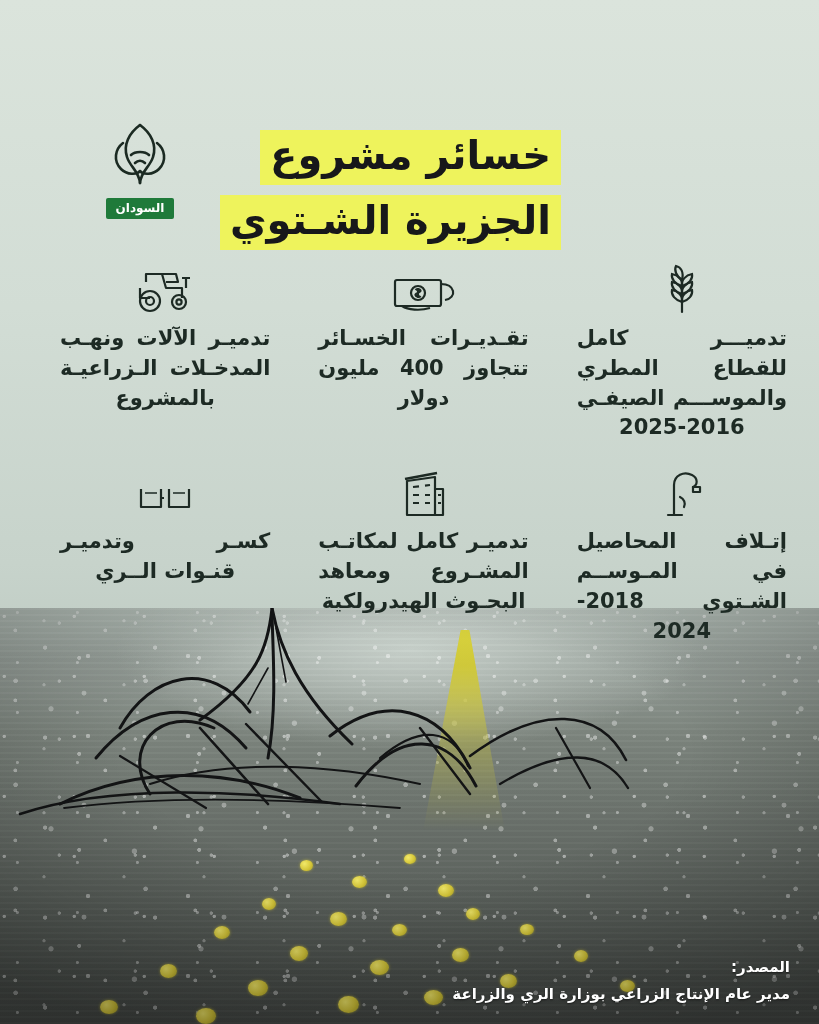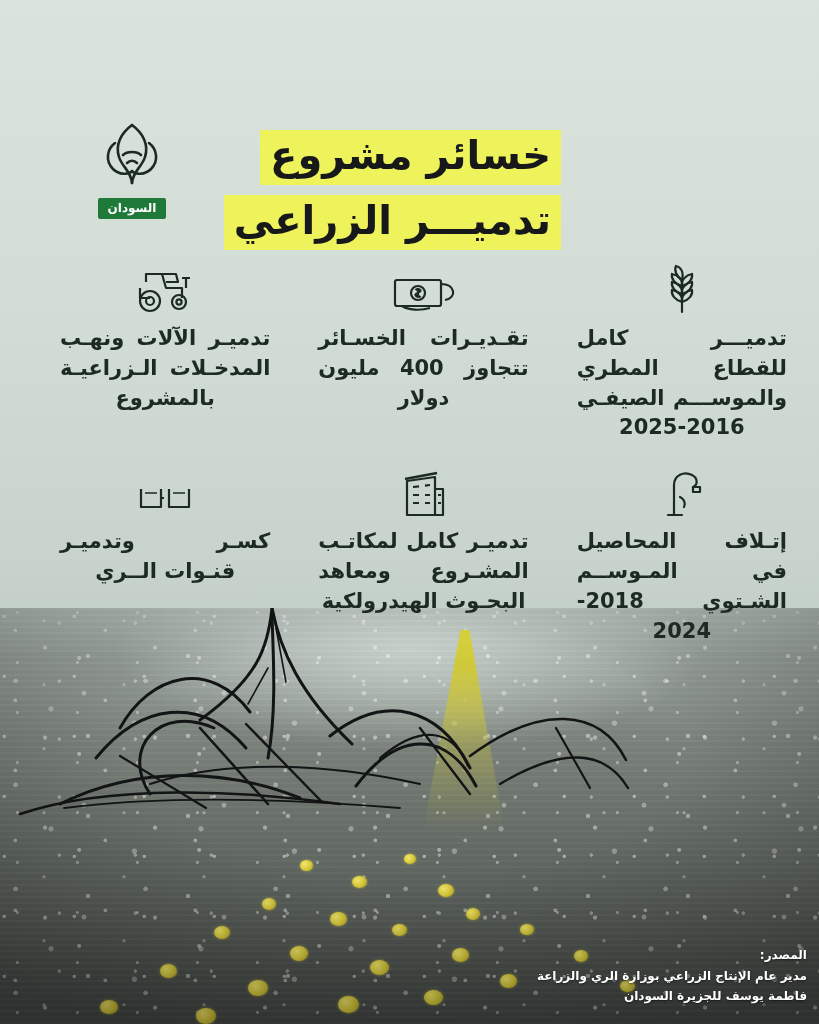--- a/index.html
+++ b/index.html
@@ -59,21 +59,21 @@
     position:absolute;border-radius:50%;
     background:radial-gradient(circle at 35% 35%, #f2e96a 0%, #d8c93a 55%, #a99f28 100%);
     box-shadow:0 0 3px rgba(210,200,60,.7);
   }
   .photo-vignette{
     position:absolute;inset:0;
     background:radial-gradient(ellipse 85% 70% at 50% 35%, rgba(0,0,0,0) 40%, rgba(0,0,0,.35) 100%);
   }
 
   
-  .logo{position:absolute;left:92px;top:120px;width:80px;text-align:center;}
+  .logo{position:absolute;left:100px;top:120px;width:80px;text-align:center;}
   .logo .mark{height:72px;display:flex;align-items:center;justify-content:center;}
   .logo .country{
     margin-top:6px;display:inline-block;background:#1f7a3a;color:#fff;
     font-size:12px;font-weight:bold;padding:3px 10px 4px;border-radius:2px;letter-spacing:0;
   }
 
   
   .title{
     position:absolute;right:258px;top:130px;width:320px;text-align:right;
     direction:rtl;
@@ -98,23 +98,23 @@
   .cell{ text-align:center;margin-left:28px; }
   .cell .ico{height:52px;display:flex;align-items:flex-end;justify-content:center;margin-bottom:10px;}
   .cell .txt{
     color:#1d2a24;font-size:21px;font-weight:bold;line-height:1.42;
     direction:rtl;text-align:justify;text-align-last:center;
     padding:0 4px;
   }
 
   
   .source{
-    position:absolute;right:12px;bottom:18px;width:560px;
+    position:absolute;right:29px;bottom:18px;width:560px;
     text-align:right;direction:rtl;color:#ffffff;
-    font-size:12px;font-weight:bold;line-height:1.62;
+    font-size:15px;font-weight:bold;line-height:1.62;
     text-shadow:0 1px 2px rgba(0,0,0,.55);
   }
   .source .label{display:block;margin-bottom:2px;}
 </style>
 </head>
 <body>
 
 <div class="canvas">
 
   <div class="photo">
@@ -184,21 +184,21 @@
         <path d="M48 22 C56 28 58 40 50 48 C44 54 34 54 31 50"></path>
         <path d="M22 34 C26 30 36 30 40 34"></path>
         <path d="M26 42 C29 39 33 39 36 42"></path>
       </svg>
     </div>
     <span class="country">السودان</span>
   </div>
 
   <div class="title">
     <div><span class="line">خسائر مشروع</span></div>
-    <div><span class="line">تدميـــر الزراعي</span></div>
+    <div><span class="line">الجزيرة الشـتوي</span></div>
   </div>
 
   <div class="grid">
 
     <div class="cell">
       <div class="ico">
         <svg width="40" height="50" viewBox="0 0 40 50" fill="none" stroke="#1d2a24" stroke-width="2.2" stroke-linecap="round">
           <path d="M20 48 L20 16"></path>
           <path d="M20 16 C14 12 12 6 14 2 C19 3 22 8 20 16"></path>
           <path d="M20 22 C13 20 9 15 10 10 C16 11 21 16 20 22"></path>
@@ -278,16 +278,15 @@
         </svg>
       </div>
       <div class="txt">كسـر وتدميـر قنـوات الــري</div>
     </div>
 
   </div>
 
   <div class="source">
     <span class="label">المصدر:</span>
     <span>مدير عام الإنتاج الزراعي بوزارة الري والزراعة</span><br>
-    <span>فاطمة يوسف للجزيرة السودان</span>
   </div>
 
 </div>
 
 </body></html>

